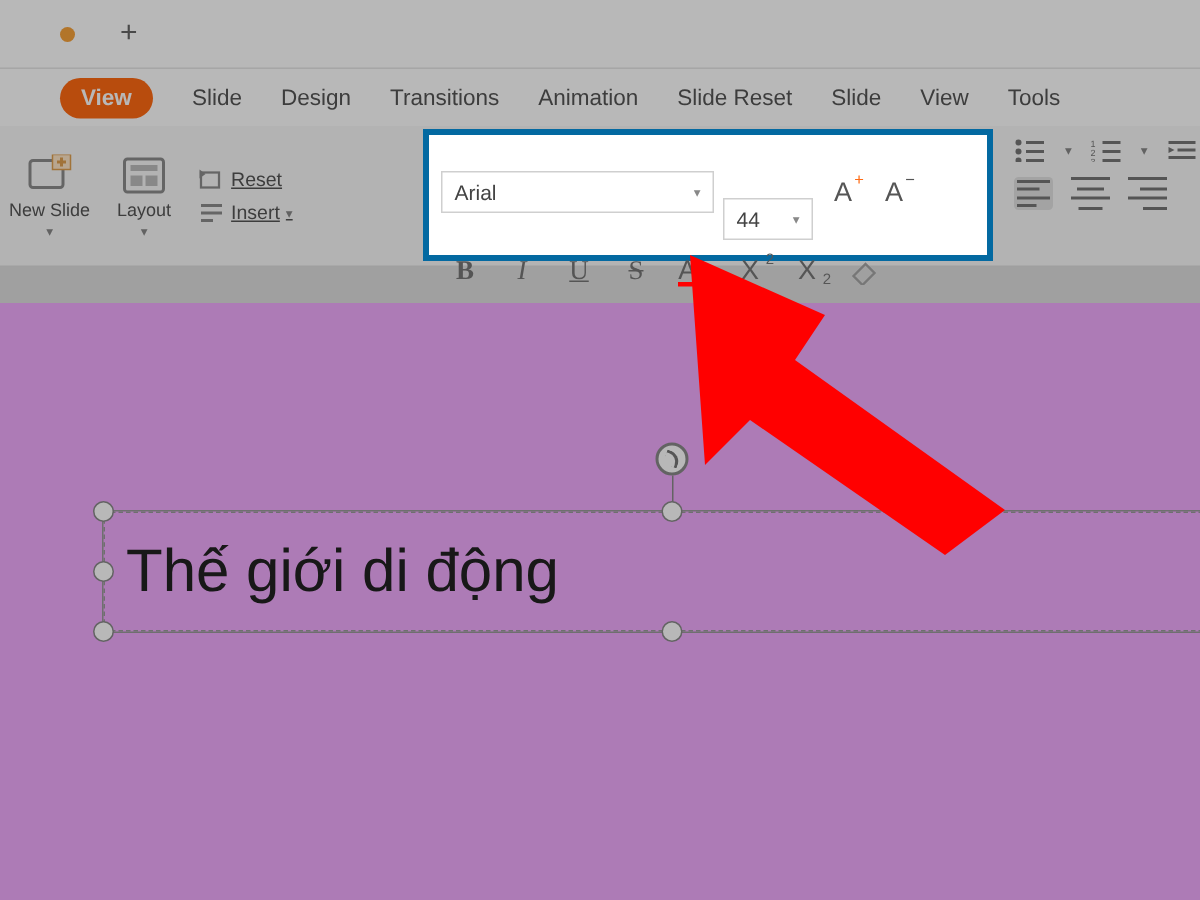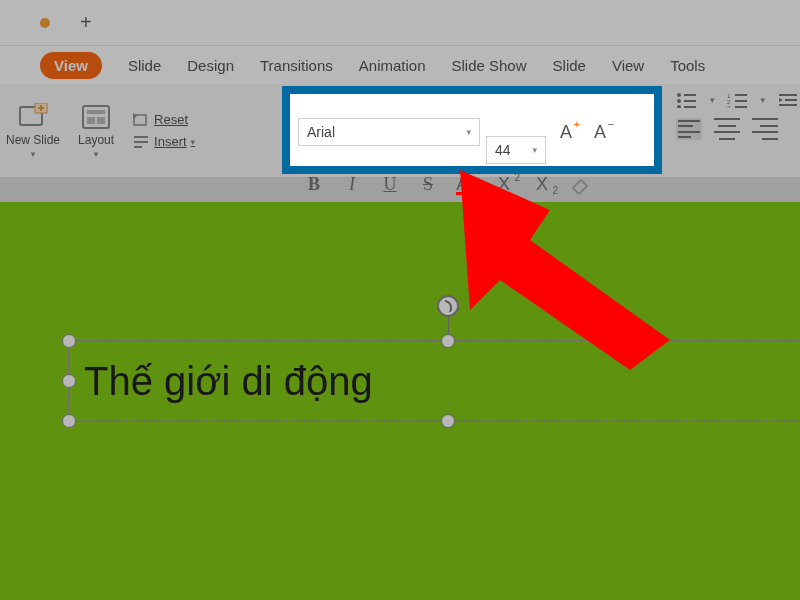--- a/index.html
+++ b/index.html
@@ -29,21 +29,21 @@
 
 .bigbtn { display: flex; flex-direction: column; align-items: center; font-size: 12px; color: #555; gap: 2px; }
 .bigbtn .ico { width: 32px; height: 28px; }
 .txtbtn { font-size: 13px; color: #555; display: flex; align-items: center; gap: 4px; text-decoration: underline; }
 .tick  { font-size: 9px; color: #888; }
 
 
 .font-panel {
   position: absolute; left: 282px; top: 2px;
   width: 380px; height: 88px;
-  background: #fff; border: 8px solid #0369a1;
+  background: #fff; border: 4px solid #0369a1;
   padding: 6px 8px; display: flex; flex-direction: column; gap: 8px;
   z-index: 60; 
 }
 .font-panel .toprow { display: flex; align-items: center; gap: 6px; }
 .fontname, .fontsize {
   border: 1px solid #cfcfcf; background: #fff; height: 28px; font-size: 14px;
   display: flex; align-items: center; justify-content: space-between; padding: 0 8px; color: #444;
 }
 .fontname { width: 182px; }
 .fontsize { width: 60px; margin-top: 36px; }
@@ -58,21 +58,21 @@
 
 
 .para-group { position: absolute; left: 676px; top: 8px; display: flex; flex-direction: column; gap: 10px; }
 .para-group .row { gap: 12px; }
 .pbtn { width: 26px; height: 22px; display: flex; flex-direction: column; justify-content: space-between; }
 .pbtn span { height: 2px; background: #777; display: block; }
 .pbtn.active { background: #e2e2e2; padding: 2px; border-radius: 3px; }
 
 
 .stage-bg { position: absolute; left: 0; right: 0; top: 178px; height: 24px; background: #dedede; }
-.slide-area { position: absolute; left: 0; right: 0; top: 202px; bottom: 0; background: #84cc16; text-decoration: underline; }
+.slide-area { position: absolute; left: 0; right: 0; top: 202px; bottom: 0; background: #f0abfc; text-decoration: underline; }
 .slide { position: absolute; left: 50px; top: 38px; right: -10px; }
 
 
 .tbox {
   position: absolute; left: 18px; top: 100px; width: 760px; height: 82px;
   border: 1px solid #9a9a9a;
 }
 .tbox-inner {
   position: absolute; inset: 0;
   border: 1px dashed #9a9a9a; margin: 0;
@@ -114,21 +114,21 @@
     <span class="doc-dot"></span>
     <span class="newtab">+</span>
   </div>
 
   <div class="ribbon-tabs">
     <span class="tab active">View</span>
     <span class="tab">Slide</span>
     <span class="tab">Design</span>
     <span class="tab">Transitions</span>
     <span class="tab">Animation</span>
-    <span class="tab">Slide Show</span>
+    <span class="tab">Slide Reset</span>
     <span class="tab">Slide</span>
     <span class="tab">View</span>
     <span class="tab">Tools</span>
   </div>
 
   <div class="ribbon-body">
 
     <div class="bigbtn">
       <span class="ico">
         <svg viewBox="0 0 32 28">

